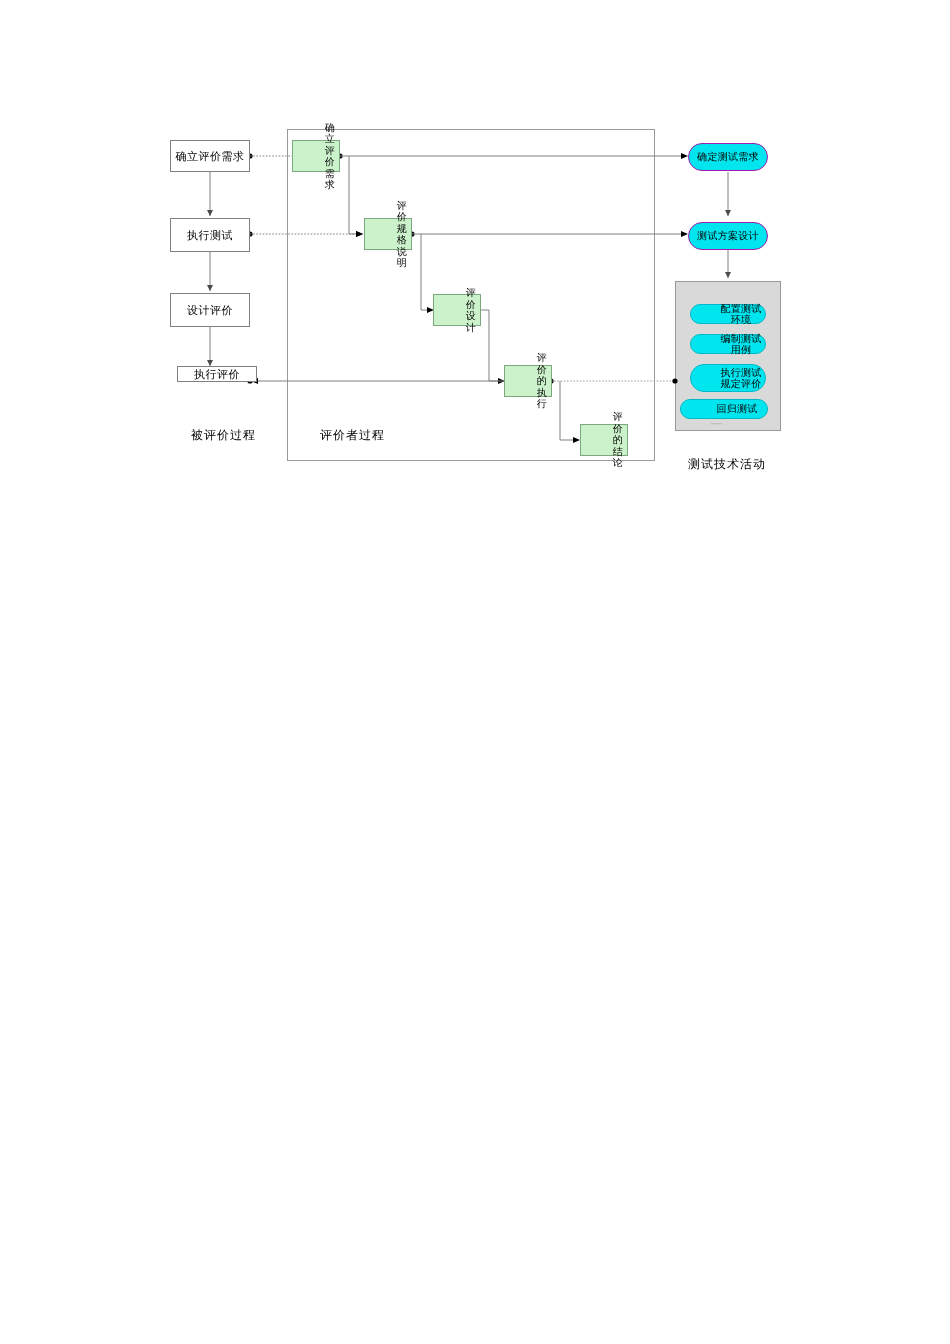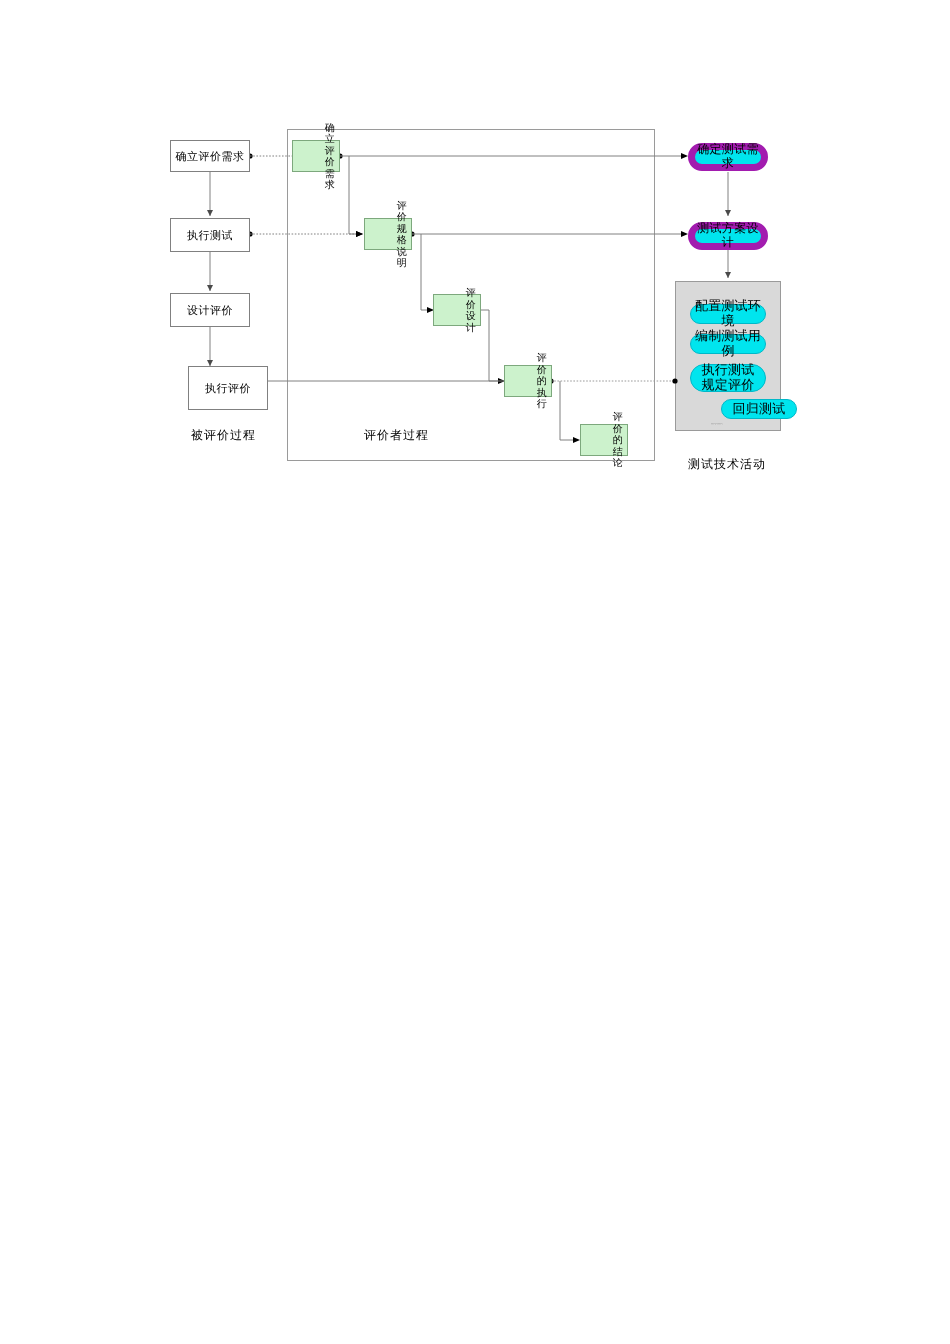--- a/index.html
+++ b/index.html
@@ -47,31 +47,32 @@
     background: #ccf2cc;
     border: 1px solid #7da87d;
     font-size: 10px;
     letter-spacing: 0.5px;
     padding-left: 28px;
   }
 
   
   .node-cyan {
     background: #00e5ee;
-    border: 7px solid #a21caf;
+    border: 1px solid #a21caf;
     border-radius: 999px;
-    font-size: 12px;
+    font-size: 10px;
     letter-spacing: 0.3px;
   }
   .node-cyan-sm {
     background: #00e5ee;
     border: 1px solid #00b8c8;
     border-radius: 999px;
-    font-size: 13px;
+    font-size: 10px;
     letter-spacing: 0.2px;
+    padding-left: 26px;
   }
 
   
   .container-plain {
     position: absolute;
     box-sizing: border-box;
     border: 1px solid #9a9a9a;
     background: transparent;
   }
   .container-gray {
@@ -174,21 +175,21 @@
 
     <line x1="728" y1="250" x2="728" y2="278" stroke="#808080" stroke-width="1" marker-end="url(#arrow)"></line>
   </svg>
 
   <div class="node node-white" style="left:170px; top:140px; width:80px; height:32px;">确立评价需求</div>
 
   <div class="node node-white" style="left:170px; top:218px; width:80px; height:34px;">执行测试</div>
 
   <div class="node node-white" style="left:170px; top:293px; width:80px; height:34px;">设计评价</div>
 
-  <div class="node node-white" style="left:188px; top:366px; width:80px; height:44px;">执行评价</div>
+  <div class="node node-white" style="left:177px; top:366px; width:80px; height:16px;">执行评价</div>
 
   <div class="node node-green" style="left:292px; top:140px; width:48px; height:32px;">确立评
 价需求</div>
 
   <div class="node node-green" style="left:364px; top:218px; width:48px; height:32px;">评价规
 格说明</div>
 
   <div class="node node-green" style="left:433px; top:294px; width:48px; height:32px;">评价
 设计</div>
 
@@ -202,23 +203,23 @@
 
   <div class="node node-cyan" style="left:688px; top:222px; width:80px; height:28px;">测试方案设计</div>
 
   <div class="node node-cyan-sm" style="left:690px; top:304px; width:76px; height:20px;">配置测试环境</div>
 
   <div class="node node-cyan-sm" style="left:690px; top:334px; width:76px; height:20px;">编制测试用例</div>
 
   <div class="node node-cyan-sm" style="left:690px; top:364px; width:76px; height:28px;">执行测试
 规定评价</div>
 
-  <div class="node node-cyan-sm" style="left:721px; top:399px; width:76px; height:20px;">回归测试</div>
+  <div class="node node-cyan-sm" style="left:680px; top:399px; width:88px; height:20px;">回归测试</div>
 
   <div class="micro-text" style="left:711px; top:422px;">□□□□□</div>
 
   <div class="caption" style="left:175px; top:427px;margin-left:16px;">被评价过程</div>
 
-  <div class="caption" style="left:320px; top:427px;margin-left:44px;">评价者过程</div>
+  <div class="caption" style="left:320px; top:427px;">评价者过程</div>
 
   <div class="caption" style="left:688px; top:456px;">测试技术活动</div>
 
 </div>
 
 </body></html>

